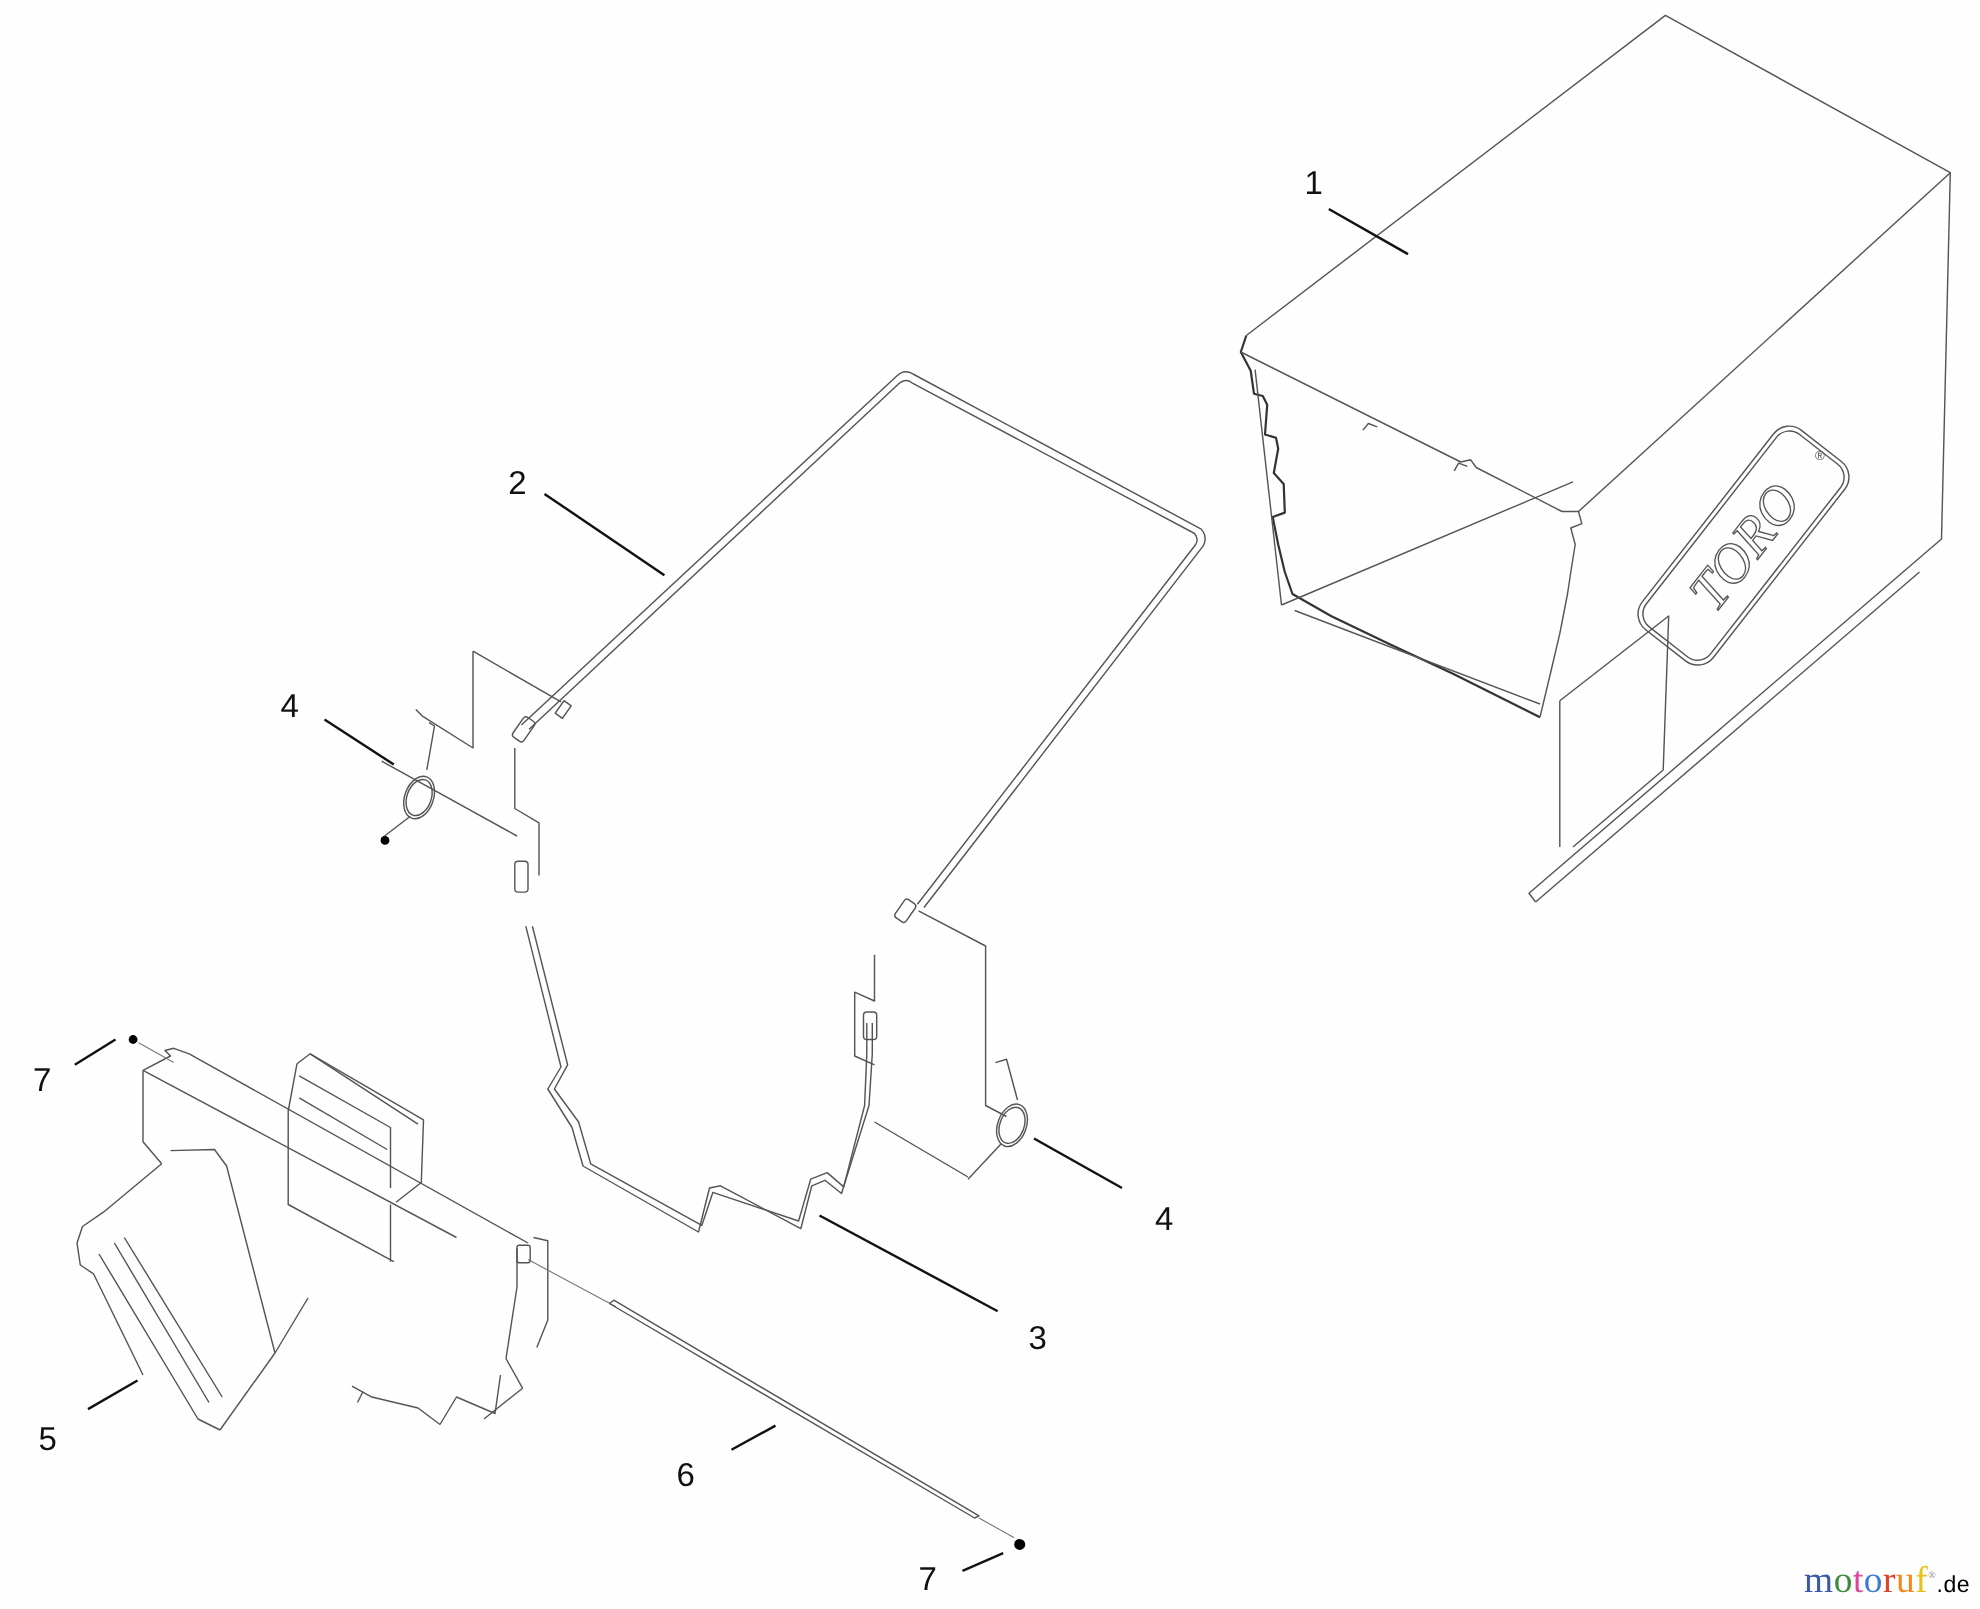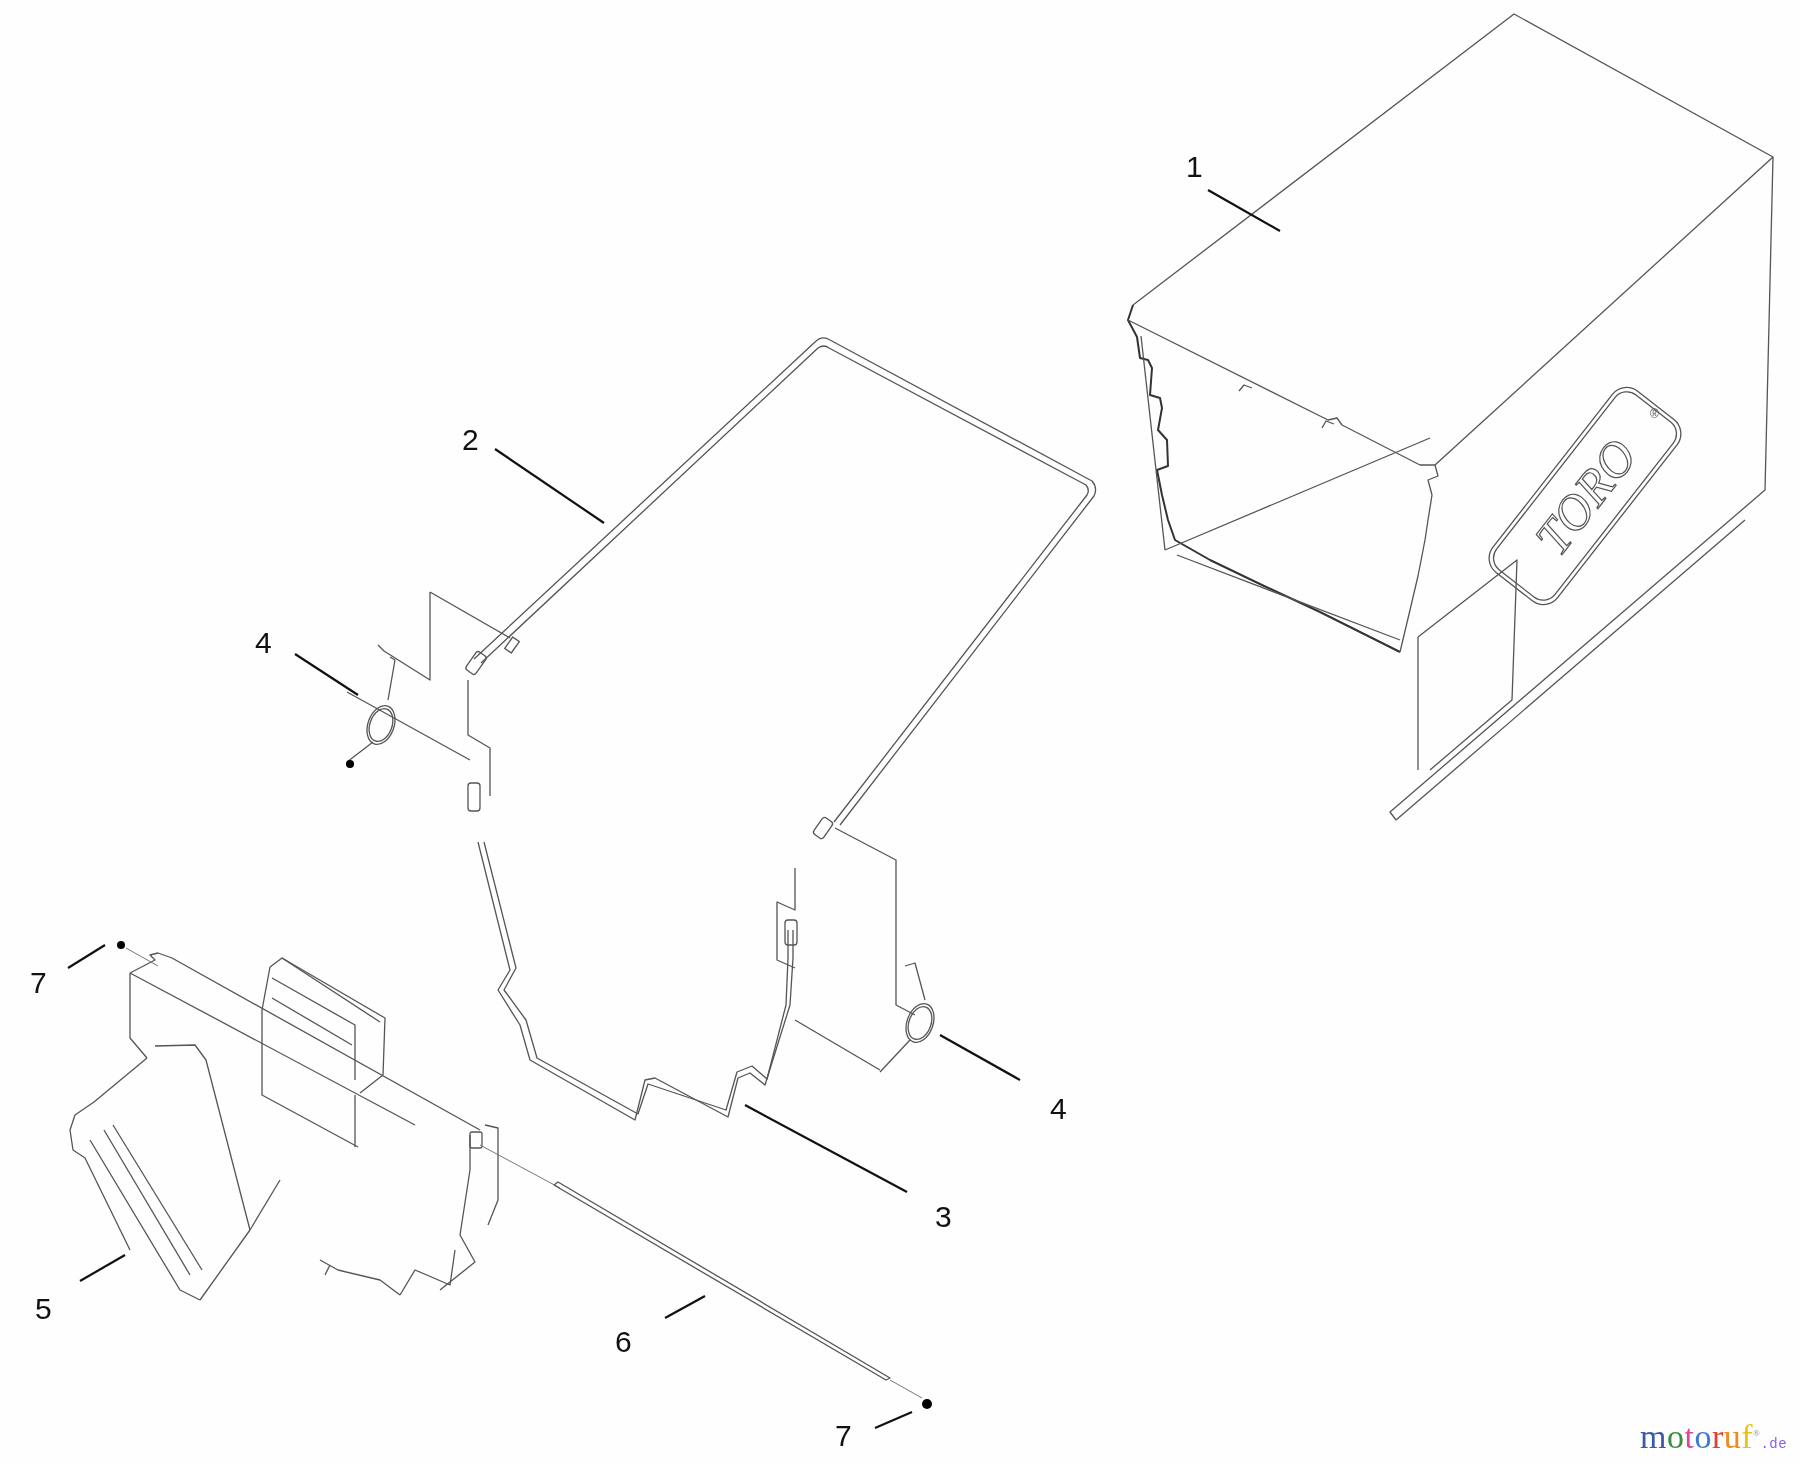--- a/index.html
+++ b/index.html
@@ -7,21 +7,21 @@
          font-family:"Liberation Sans", sans-serif; }
   #diagram { position:absolute; left:0; top:0; width:1800px; height:1463px; }
   .callout { position:absolute; font-size:30px; color:#111; line-height:1; }
   .part line, .part polyline, .part path, .part polygon, .part ellipse, .part rect {
     fill:none; stroke:#555; stroke-width:1.3; stroke-linejoin:round; }
   .part .thick { stroke:#333; stroke-width:2; }
   .rod { fill:none; stroke:#666; stroke-width:1.2; }
   .leader { stroke:#111; stroke-width:2.2; }
   .watermark { position:absolute; left:1640px; top:1418px; font-family:"Liberation Serif", serif;
                font-size:34px; letter-spacing:0.5px; }
-  .watermark .sfx { font-family:Liberation Mono, monospace; font-size:14px; color:#8b5cf6; }
+  .watermark .sfx { font-family:Liberation Sans, sans-serif; font-size:21px; color:#000000; }
   .toro-text { font-family:"Liberation Serif", serif; font-size:50px; font-style:italic;
                fill:none; stroke:#555; stroke-width:1.2; }
 </style>
 </head>
 <body>
 
 <svg id="diagram" viewBox="0 0 1800 1463" xmlns="http://www.w3.org/2000/svg">
 
   <g class="part">
 

